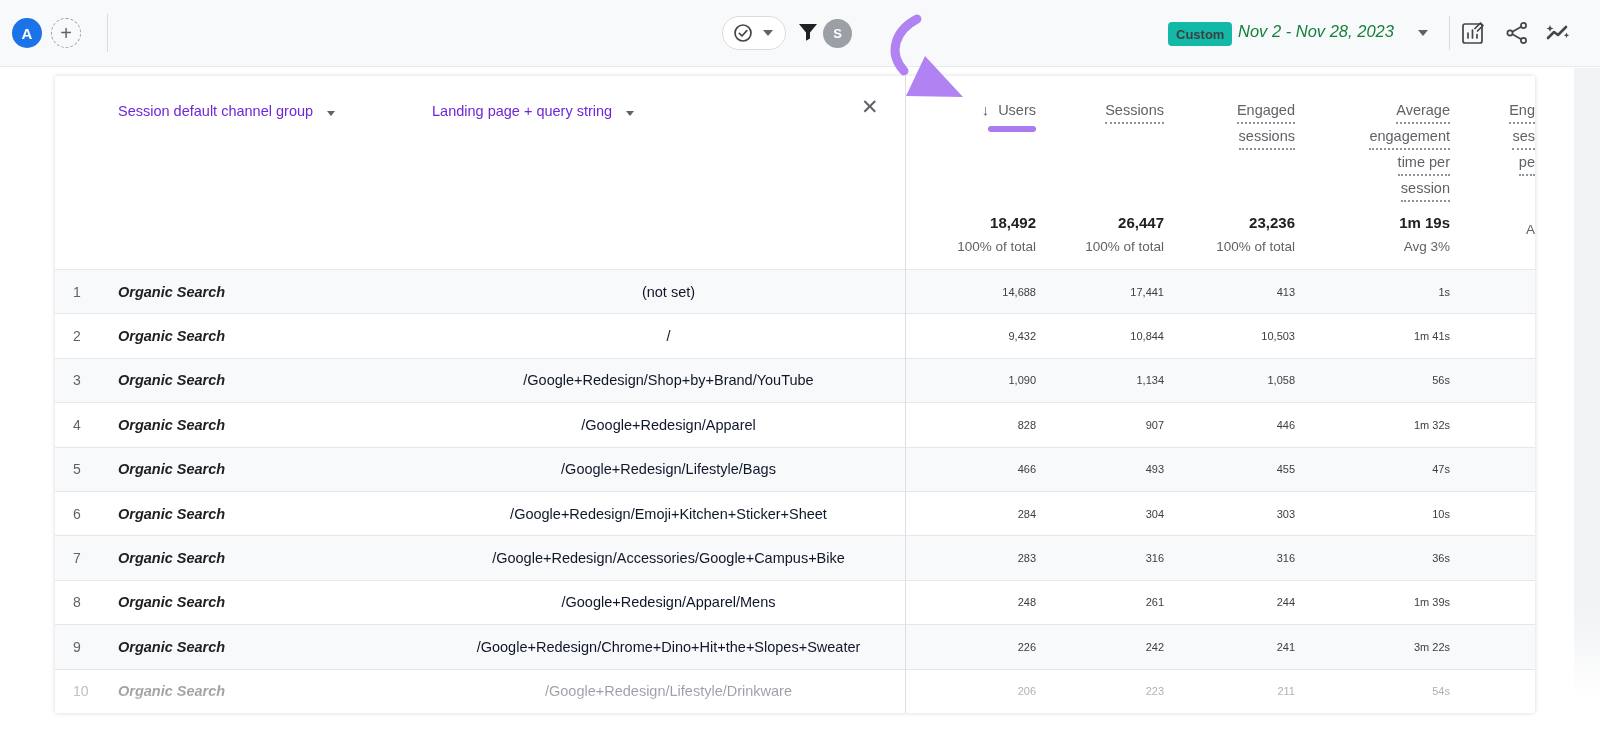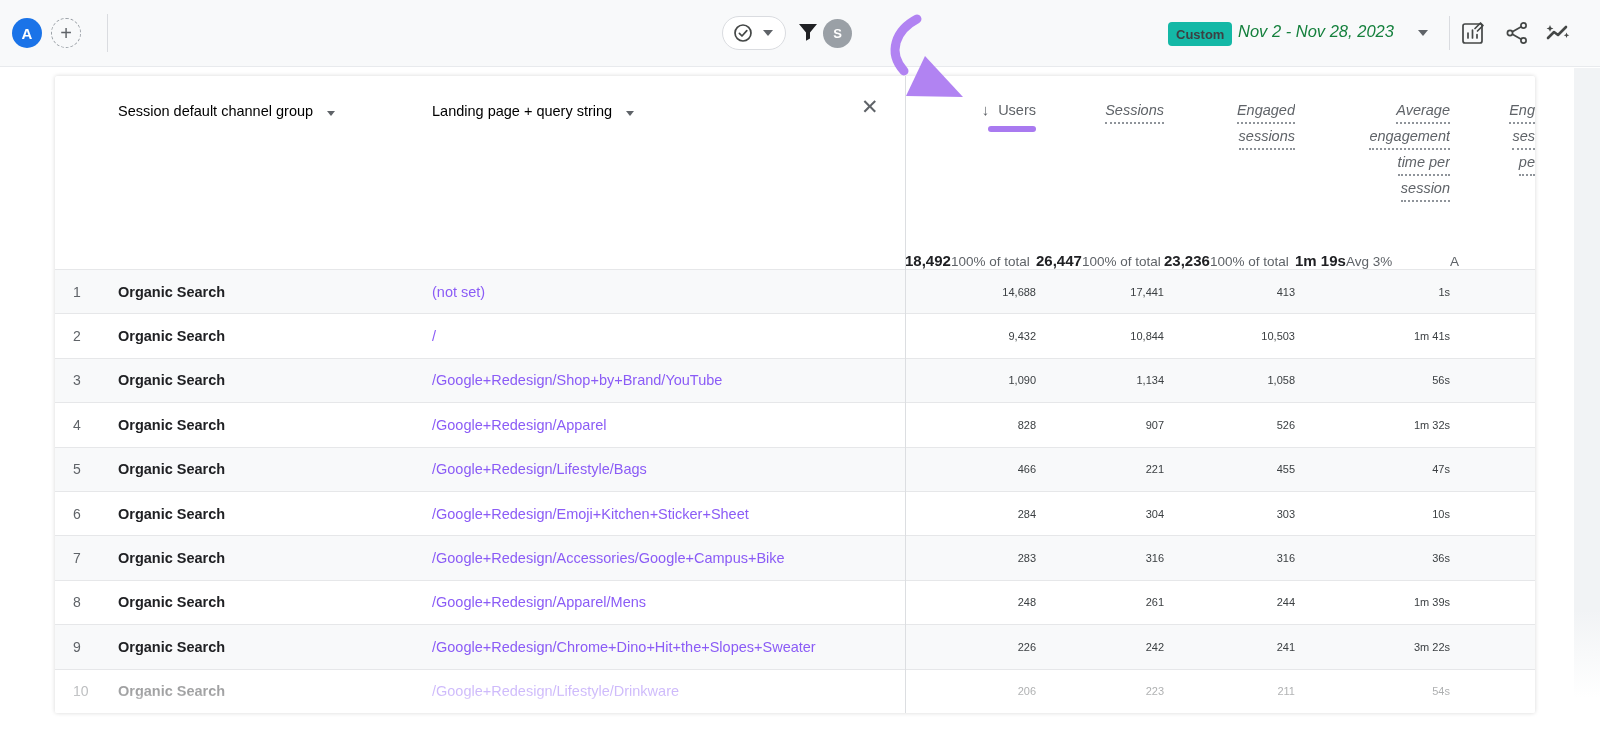--- a/index.html
+++ b/index.html
@@ -50,45 +50,45 @@
   .annot-svg { position:absolute; left:0; top:0; width:1600px; height:732px; z-index:6; pointer-events:none; }
 
   
   .card { position:absolute; left:55px; top:76px; width:1480px; height:637px; background:#fff;
           box-shadow:0 0 4px rgba(0,0,0,.16); border-radius:2px; overflow:hidden; z-index:3; }
   .card .vdiv { position:absolute; left:850px; top:0; bottom:0; width:1px; background:#dcdee1; z-index:1; }
   .grid { display:grid; grid-template-columns:50px 315px 485px 131px 128px 131px 155px 85px; }
 
   
   .thead { position:relative; height:129px; }
-  .dim-cell { padding-top:23px; font-size:14.5px; color:#000000; white-space:nowrap; }
+  .dim-cell { padding-top:23px; font-size:14.5px; color:#6d28d9; white-space:nowrap; }
   .dim-cell .lbl { margin-right:14px; }
   .dim-cell .caret { border-left-width:4.5px; border-right-width:4.5px; border-top-width:5.5px; }
   .dim1 { padding-left:63px; grid-column:1 / span 2; }
   .dim2 { padding-left:12px; }
   .close-x { position:absolute; left:806px; top:20px; font-size:21px; color:#5f6368; line-height:1; cursor:pointer; }
   .mh-cell { display:flex; flex-direction:column; align-items:flex-end; padding-top:18px;
              font-size:14.5px; color:#5f6368; line-height:24px; overflow:hidden; }
-  .mh-line { border-bottom:2px dotted #8f949a; padding-bottom:0px; white-space:nowrap;font-style:italic; }
+  .mh-line { border-bottom:2px dotted #8f949a; padding-bottom:0px; white-space:nowrap; }
   .users-wrap { display:flex; align-items:center; gap:9px; }
   .sort-arrow { font-size:15px; color:#5f6368; }
   .purple-bar { height:6px; width:48px; border-radius:3px; margin-top:4px; }
 
   
   .totals { height:64px; position:relative; }
-  .t-cell { display:flex; align-items:flex-end; padding-top:9px; }
+  .t-cell { display:flex; flex-direction:column; align-items:flex-end; padding-top:9px; }
   .t-val { font-size:15px; font-weight:bold; color:#202124; white-space:nowrap; }
   .t-sub { font-size:13.5px; color:#5f6368; margin-top:8px; white-space:nowrap; }
 
   
   .trow { height:44.4px; border-top:1px solid #e6e7e9; align-items:center; }
   .trow.banded { background:#f8f9fa; }
   .c-num { font-size:14px; color:#5f6368; padding-left:18px; }
-  .c-channel { font-size:14.5px; color:#202124; font-weight:bold; padding-left:13px; white-space:nowrap; overflow:hidden; }
-  .c-landing { font-size:14.5px; color:#8b5cf6; padding-left:12px; white-space:nowrap; overflow:hidden; }
+  .c-channel { font-size:14.5px; color:#202124; font-weight:bold; padding-left:13px; white-space:nowrap; overflow:hidden;font-style:italic; }
+  .c-landing { font-size:14.5px; color:#0f172a; padding-left:12px; white-space:nowrap; overflow:hidden;text-align:center; }
   .c-val { font-size:11px; color:#3c4043; text-align:right; white-space:nowrap; }
   .trow.faded > div { opacity:.42; }
 
   .bottom-fade { position:absolute; left:0; right:0; bottom:0; height:20px;
                  background:linear-gradient(to bottom, rgba(255,255,255,0), rgba(255,255,255,.9)); }
 
   svg .stroke { stroke:#444746; stroke-width:1.7; fill:none; stroke-linecap:round; stroke-linejoin:round; }
 </style>
 </head>
 <body>
@@ -236,30 +236,30 @@
         <div class="c-val">1,058</div>
         <div class="c-val">56s</div>
         <div class="c-val"></div>
       </div>
       <div class="trow grid">
         <div class="c-num">4</div>
         <div class="c-channel">Organic Search</div>
         <div class="c-landing">/Google+Redesign/Apparel</div>
         <div class="c-val">828</div>
         <div class="c-val">907</div>
-        <div class="c-val">526</div>
+        <div class="c-val">446</div>
         <div class="c-val">1m 32s</div>
         <div class="c-val"></div>
       </div>
       <div class="trow grid banded">
         <div class="c-num">5</div>
         <div class="c-channel">Organic Search</div>
         <div class="c-landing">/Google+Redesign/Lifestyle/Bags</div>
         <div class="c-val">466</div>
-        <div class="c-val">221</div>
+        <div class="c-val">493</div>
         <div class="c-val">455</div>
         <div class="c-val">47s</div>
         <div class="c-val"></div>
       </div>
       <div class="trow grid">
         <div class="c-num">6</div>
         <div class="c-channel">Organic Search</div>
         <div class="c-landing">/Google+Redesign/Emoji+Kitchen+Sticker+Sheet</div>
         <div class="c-val">284</div>
         <div class="c-val">304</div>

